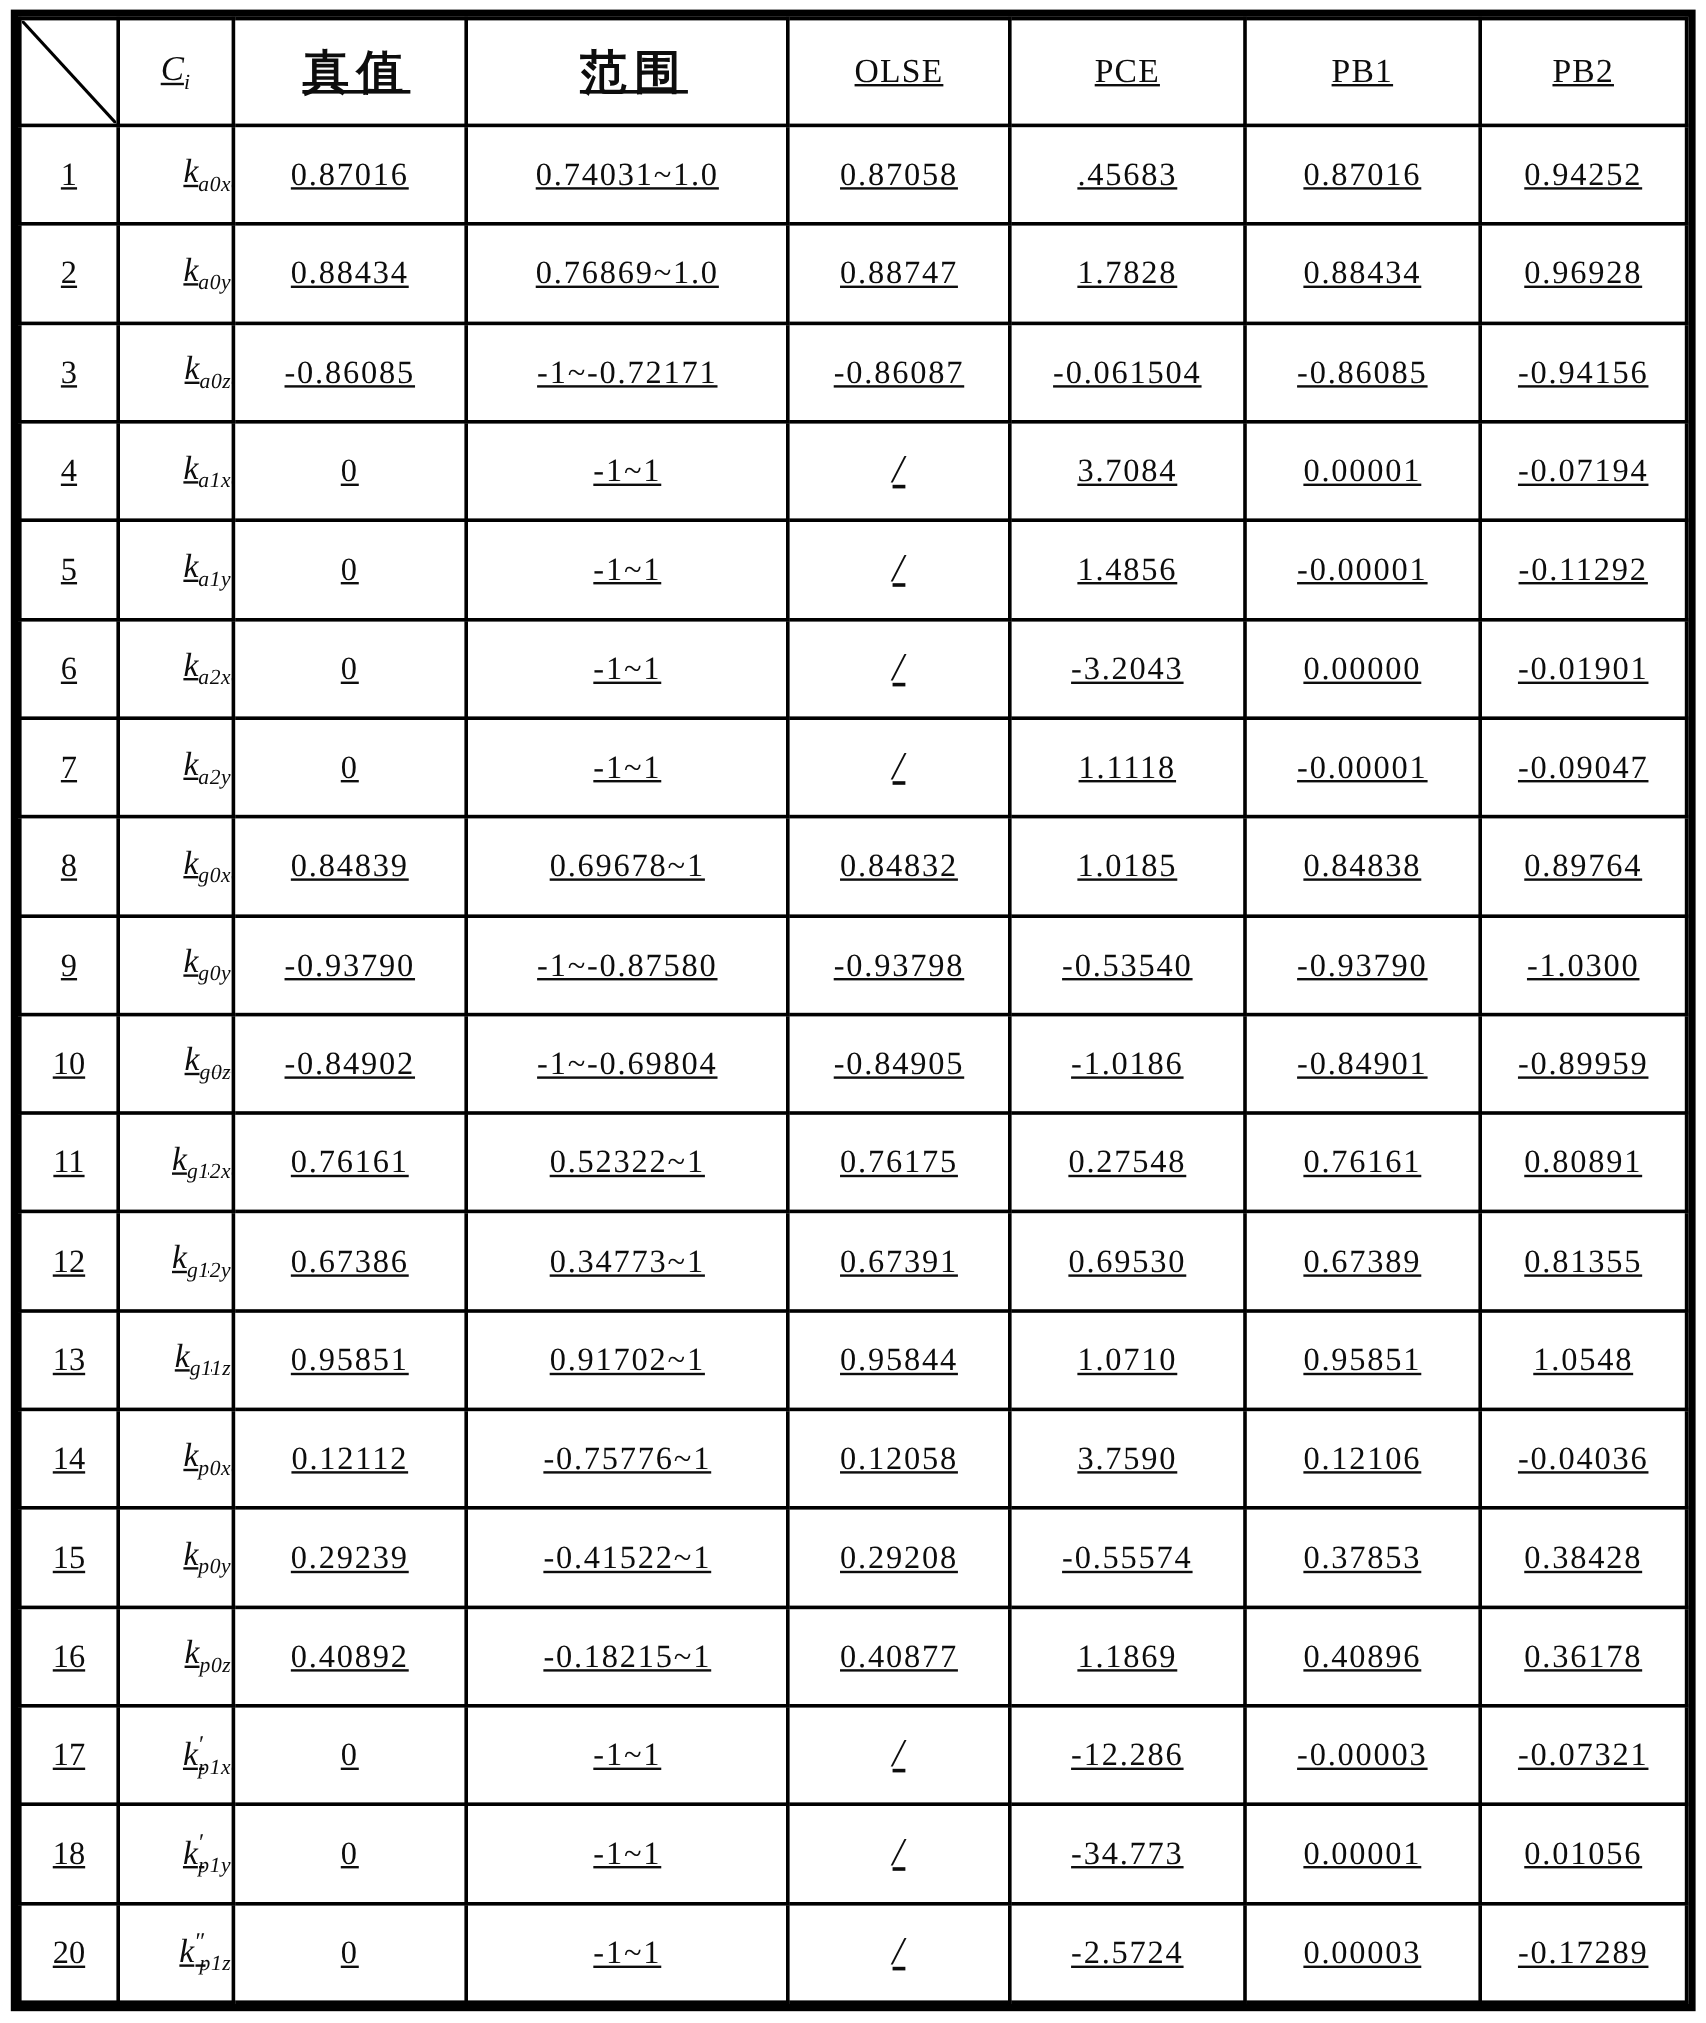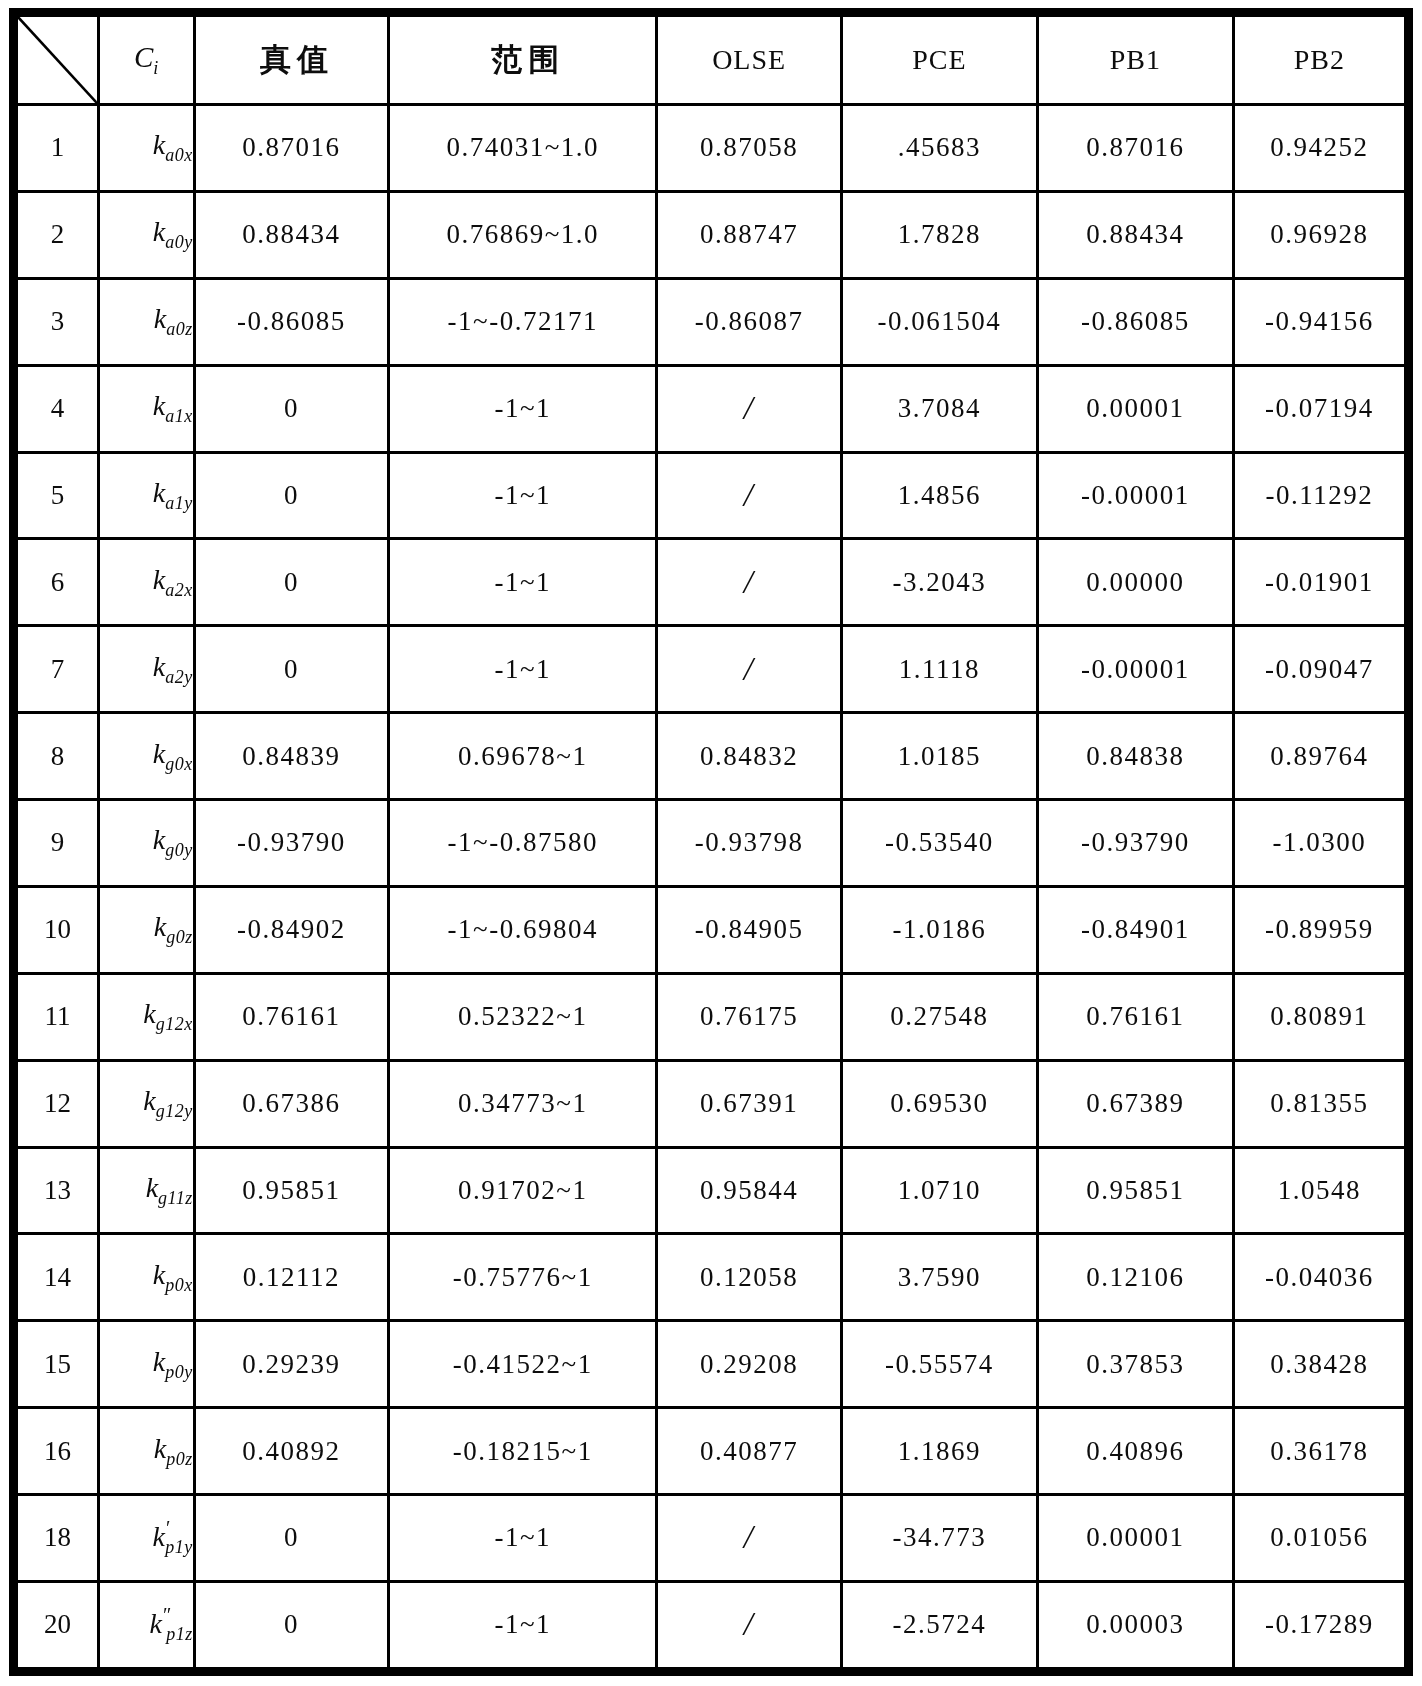--- a/index.html
+++ b/index.html
@@ -20,40 +20,41 @@
     top: 8px;
     right: 9px;
     bottom: 10px;
     border: 6px solid #000;
   }
   table.coef-table {
     width: 100%;
     height: 100%;
     border-collapse: collapse;
     table-layout: fixed;
+    text-decoration: underline;
   }
   .coef-table th, .coef-table td {
     border: 3px solid #000;
     text-align: center;
     vertical-align: middle;
     padding: 0;
     overflow: hidden;
     white-space: nowrap;
   }
   thead th {
     height: 86px;
     font-weight: normal;
   }
   tbody td {
     height: 74px;
     font-size: 27px;
     letter-spacing: 1.5px;
   }
   th.h-cjk {
-    font-size: 31px;
+    font-size: 39px;
     font-weight: bold;
     letter-spacing: 6px;
     padding-left: 11px;
   }
   th.h-lat {
     font-size: 28px;
     letter-spacing: 1px;
   }
   th.h-ci {
     font-size: 29px;
@@ -282,20 +283,30 @@
           <td class="c-no">16</td>
           <td class="c-coef"><i>k</i><sub>p0z</sub></td>
           <td>0.40892</td>
           <td>-0.18215~1</td>
           <td>0.40877</td>
           <td>1.1869</td>
           <td>0.40896</td>
           <td>0.36178</td>
         </tr>
         <tr>
+          <td class="c-no">17</td>
+          <td class="c-coef"><i>k</i><span class="prime">′</span><sub>p1x</sub></td>
+          <td>0</td>
+          <td>-1~1</td>
+          <td class="slash">/</td>
+          <td>-12.286</td>
+          <td>-0.00003</td>
+          <td>-0.07321</td>
+        </tr>
+        <tr>
           <td class="c-no">18</td>
           <td class="c-coef"><i>k</i><span class="prime">′</span><sub>p1y</sub></td>
           <td>0</td>
           <td>-1~1</td>
           <td class="slash">/</td>
           <td>-34.773</td>
           <td>0.00001</td>
           <td>0.01056</td>
         </tr>
         <tr>

